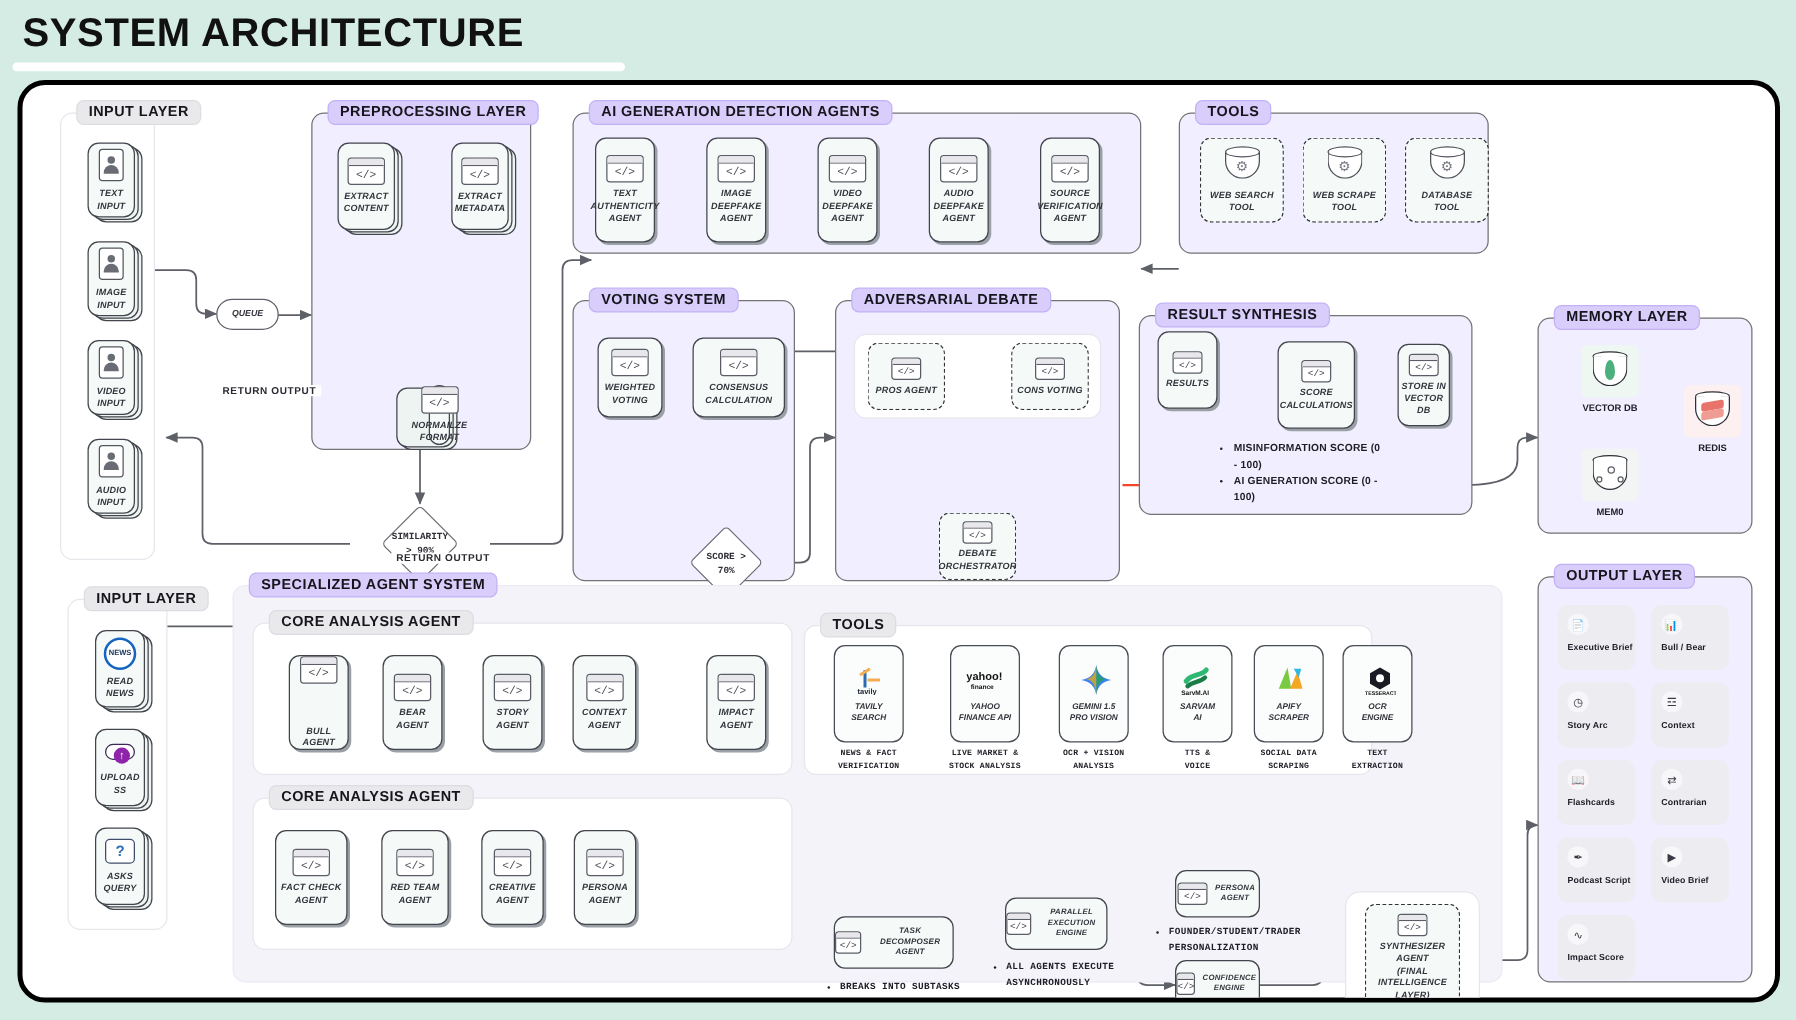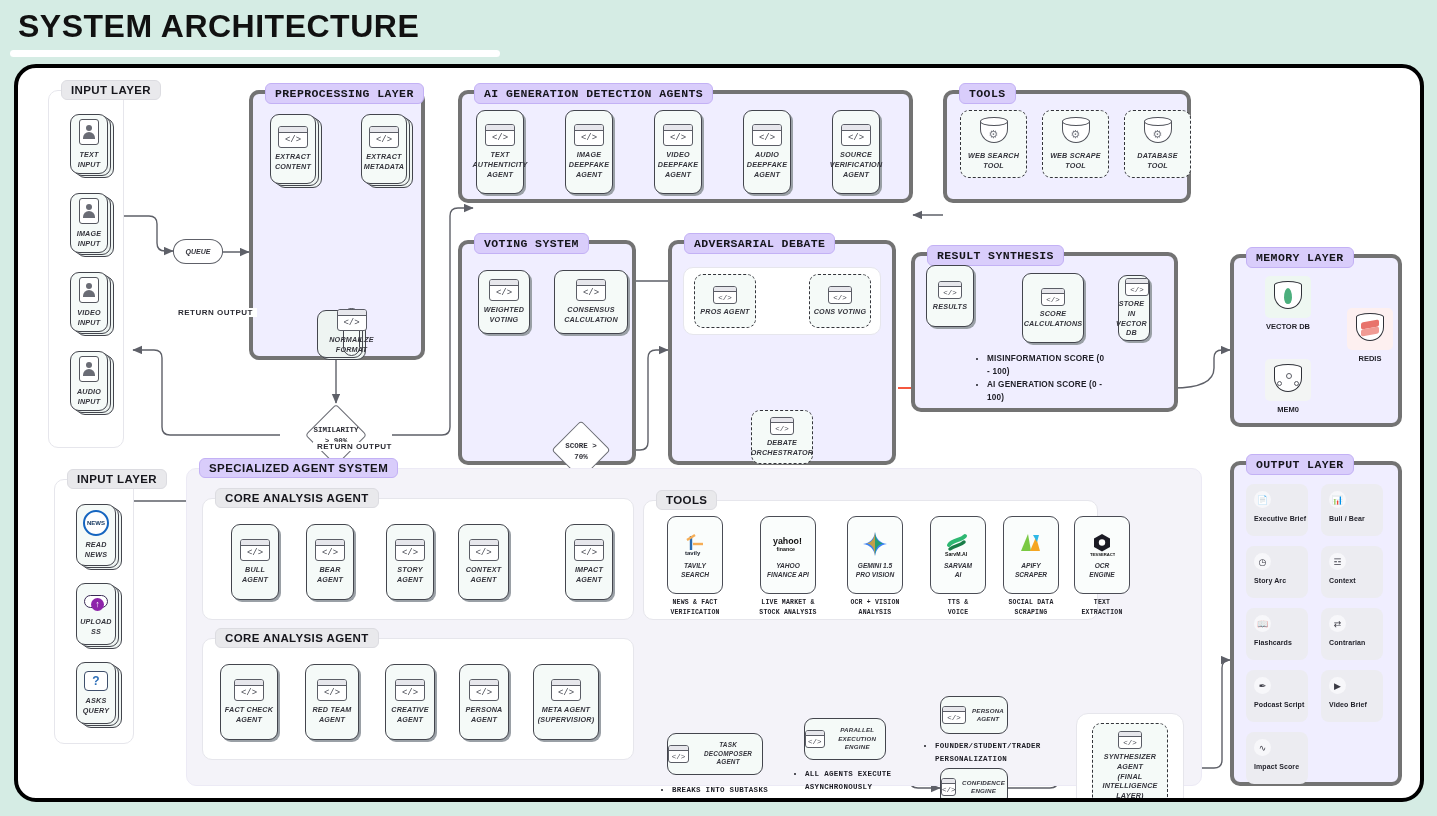--- a/index.html
+++ b/index.html
@@ -19,21 +19,21 @@
     position:absolute; left:10px; top:50px; width:490px; height:7px;
     background:#ffffff; border-radius:4px;
   }
   
   #canvas {
     position:absolute; left:14px; top:64px; width:1410px; height:738px;
     background:#ffffff; border:4px solid #000; border-radius:22px;
     overflow:hidden;
   }
   .panel { position:absolute; border-radius:10px; }
-  .panel.lav { background:#f0eeff; border:4px solid #737373;font-family:Liberation Mono, monospace; }
+  .panel.lav { background:#f0eeff; border:1px solid #737373; }
   .panel.white { background:#ffffff; border:1px solid #e6e6ec; }
   .panel.soft { background:#f4f3f9; border:1px solid #eceaf5; }
 
   .ptag {
     position:absolute; top:-11px; left:12px;
     font-size:11.5px; font-weight:700; letter-spacing:.4px;
     padding:3px 9px; border-radius:6px; white-space:nowrap;
     color:#15151b;
   }
   .ptag.lav { background:#d9cdfb; border:1px solid #c3b1f5; }
@@ -130,21 +130,21 @@
     position:absolute; font-size:7.5px; font-weight:700; color:#1d1d25;
     line-height:1.75; letter-spacing:.3px; font-family:"Liberation Mono", monospace;
   }
   .mono-bullets li { margin-left:9px; }
 
   
   .tool { position:absolute; width:56px; height:78px; border:1.4px solid #4a4c55;
           border-radius:9px; background:#fafdfc; display:flex; flex-direction:column;
           align-items:center; justify-content:center; text-align:center; }
   .tool .logo { width:30px; height:28px; margin-bottom:4px; display:flex;
-                align-items:center; justify-content:center; }
+                align-items:center; justify-content:flex-end; }
   .tool .tlbl { font-size:6.6px; font-style:italic; font-weight:600; color:#33333b; line-height:1.35; }
   .toolsub { position:absolute; width:74px; text-align:center; font-size:6.5px;
              font-weight:700; color:#23232b; line-height:1.6;
              font-family:"Liberation Mono", monospace; letter-spacing:.2px; }
 
   
   .otile { position:absolute; width:62px; height:52px; background:#ececf1;
            border-radius:8px; padding:7px 0 0 8px; }
   .otile .oic { width:17px; height:17px; border-radius:50%; background:#f7f7fa;
                 display:flex; align-items:center; justify-content:center;
@@ -404,21 +404,21 @@
   </div>
   <div class="node" style="left:908px; top:197px; width:48px; height:62px;">
     <div class="codeico sm"></div>
     <div class="lbl">RESULTS</div>
   </div>
   <div class="node" style="left:1004px; top:205px; width:62px; height:70px;">
     <div class="codeico sm"></div>
     <div class="lbl" style="white-space:pre-line">SCORE
 CALCULATIONS</div>
   </div>
-  <div class="node" style="left:1100px; top:207px; width:32px; height:66px;align-items:flex-end;">
+  <div class="node" style="left:1100px; top:207px; width:42px; height:66px;">
     <div class="codeico sm"></div>
     <div class="lbl" style="white-space:pre-line">STORE IN
 VECTOR DB</div>
   </div>
   <ul class="bullets" style="left:960px; top:284px; width:130px;">
     <li>MISINFORMATION SCORE (0 - 100)</li>
     <li>AI GENERATION SCORE (0 - 100)</li>
   </ul>
 
   <div class="panel lav" style="left:1212px; top:186px; width:172px; height:173px;">
@@ -524,21 +524,21 @@
   </div>
   <div class="freetext" style="left:295px; top:374px;">RETURN OUTPUT</div>
 
   <div class="panel soft" style="left:168px; top:400px; width:1016px; height:318px;">
     <div class="ptag lav">SPECIALIZED AGENT SYSTEM</div>
   </div>
 
   <div class="panel white" style="left:184px; top:430px; width:432px; height:122px;">
     <div class="ptag grey">CORE ANALYSIS AGENT</div>
   </div>
-  <div class="node" style="left:213px; top:456px; width:48px; height:76px;">
+  <div class="node" style="left:213px; top:456px; width:48px; height:76px;justify-content:space-between;">
     <div class="codeico"></div>
     <div class="lbl" style="white-space:pre-line">BULL
 AGENT</div>
   </div>
   <div class="node" style="left:288px; top:456px; width:48px; height:76px;">
     <div class="codeico"></div>
     <div class="lbl" style="white-space:pre-line">BEAR
 AGENT</div>
   </div>
   <div class="node" style="left:368px; top:456px; width:48px; height:76px;">
@@ -572,25 +572,20 @@
   </div>
   <div class="node" style="left:367px; top:596px; width:50px; height:76px;">
     <div class="codeico"></div>
     <div class="lbl" style="white-space:pre-line">CREATIVE
 AGENT</div>
   </div>
   <div class="node" style="left:441px; top:596px; width:50px; height:76px;">
     <div class="codeico"></div>
     <div class="lbl" style="white-space:pre-line">PERSONA
 AGENT</div>
-  </div>
-  <div class="node" style="left:515px; top:596px; width:66px; height:76px;">
-    <div class="codeico"></div>
-    <div class="lbl" style="white-space:pre-line">META AGENT
-(SUPERVISIOR)</div>
   </div>
 
   <div class="panel white" style="left:625px; top:432px; width:455px; height:120px;">
     <div class="ptag grey">TOOLS</div>
   </div>
   <div class="tool" style="left:649px; top:448px;">
     <div class="logo">
       <svg width="28" height="24" viewBox="0 0 28 24">
           <path d="M10 4 L10 18" stroke="#2b6cb0" stroke-width="2.4" fill="none"></path>
           <path d="M6 8 L14 3" stroke="#f6ad55" stroke-width="2.4" fill="none"></path>

